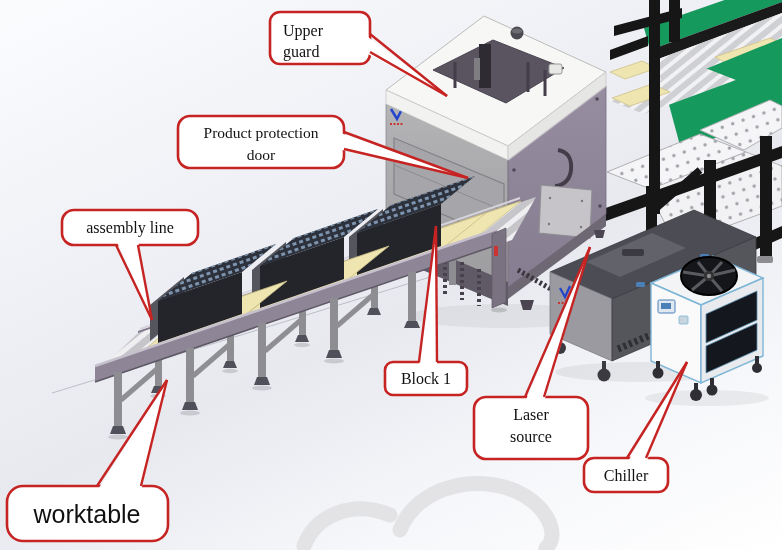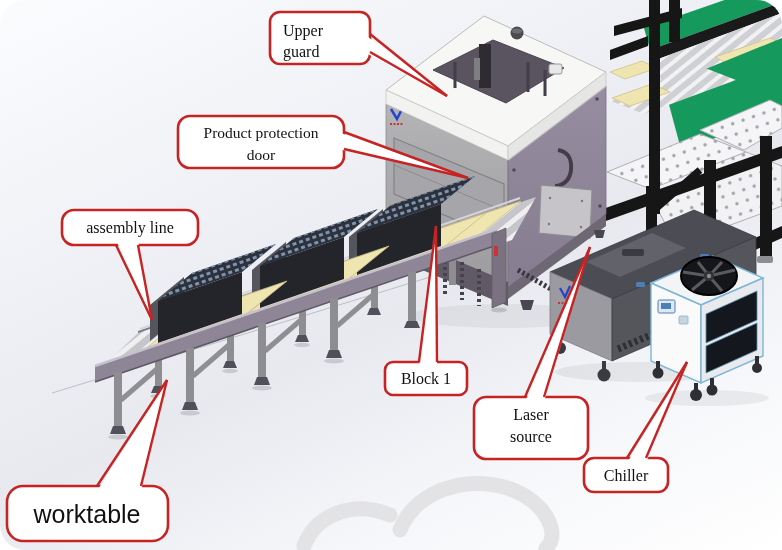--- a/index.html
+++ b/index.html
@@ -1,20 +1,19 @@
 <!DOCTYPE html>
 <html><head>
 <meta charset="utf-8">
 <style>
   html,body{margin:0;padding:0;background:#fff;}
   .stage{
     position:relative;width:782px;height:550px;overflow:hidden;
     background:linear-gradient(155deg,#fbfcfe 0%,#eef0f5 35%,#e7e9ef 55%,#f6f7fa 78%,#ffffff 100%);
     font-family:"Liberation Serif", serif;
-    border-radius:25px;
   }
   svg{position:absolute;left:0;top:0;}
   text{fill:#111;}
   .callout-serif{font-family:"Liberation Serif", serif;font-size:16px;}
   .callout-serif-sm{font-family:"Liberation Serif", serif;font-size:15.5px;}
   .callout-sans{font-family:"Liberation Sans", sans-serif;font-size:25px;}
 </style>
 </head>
 <body>
 

